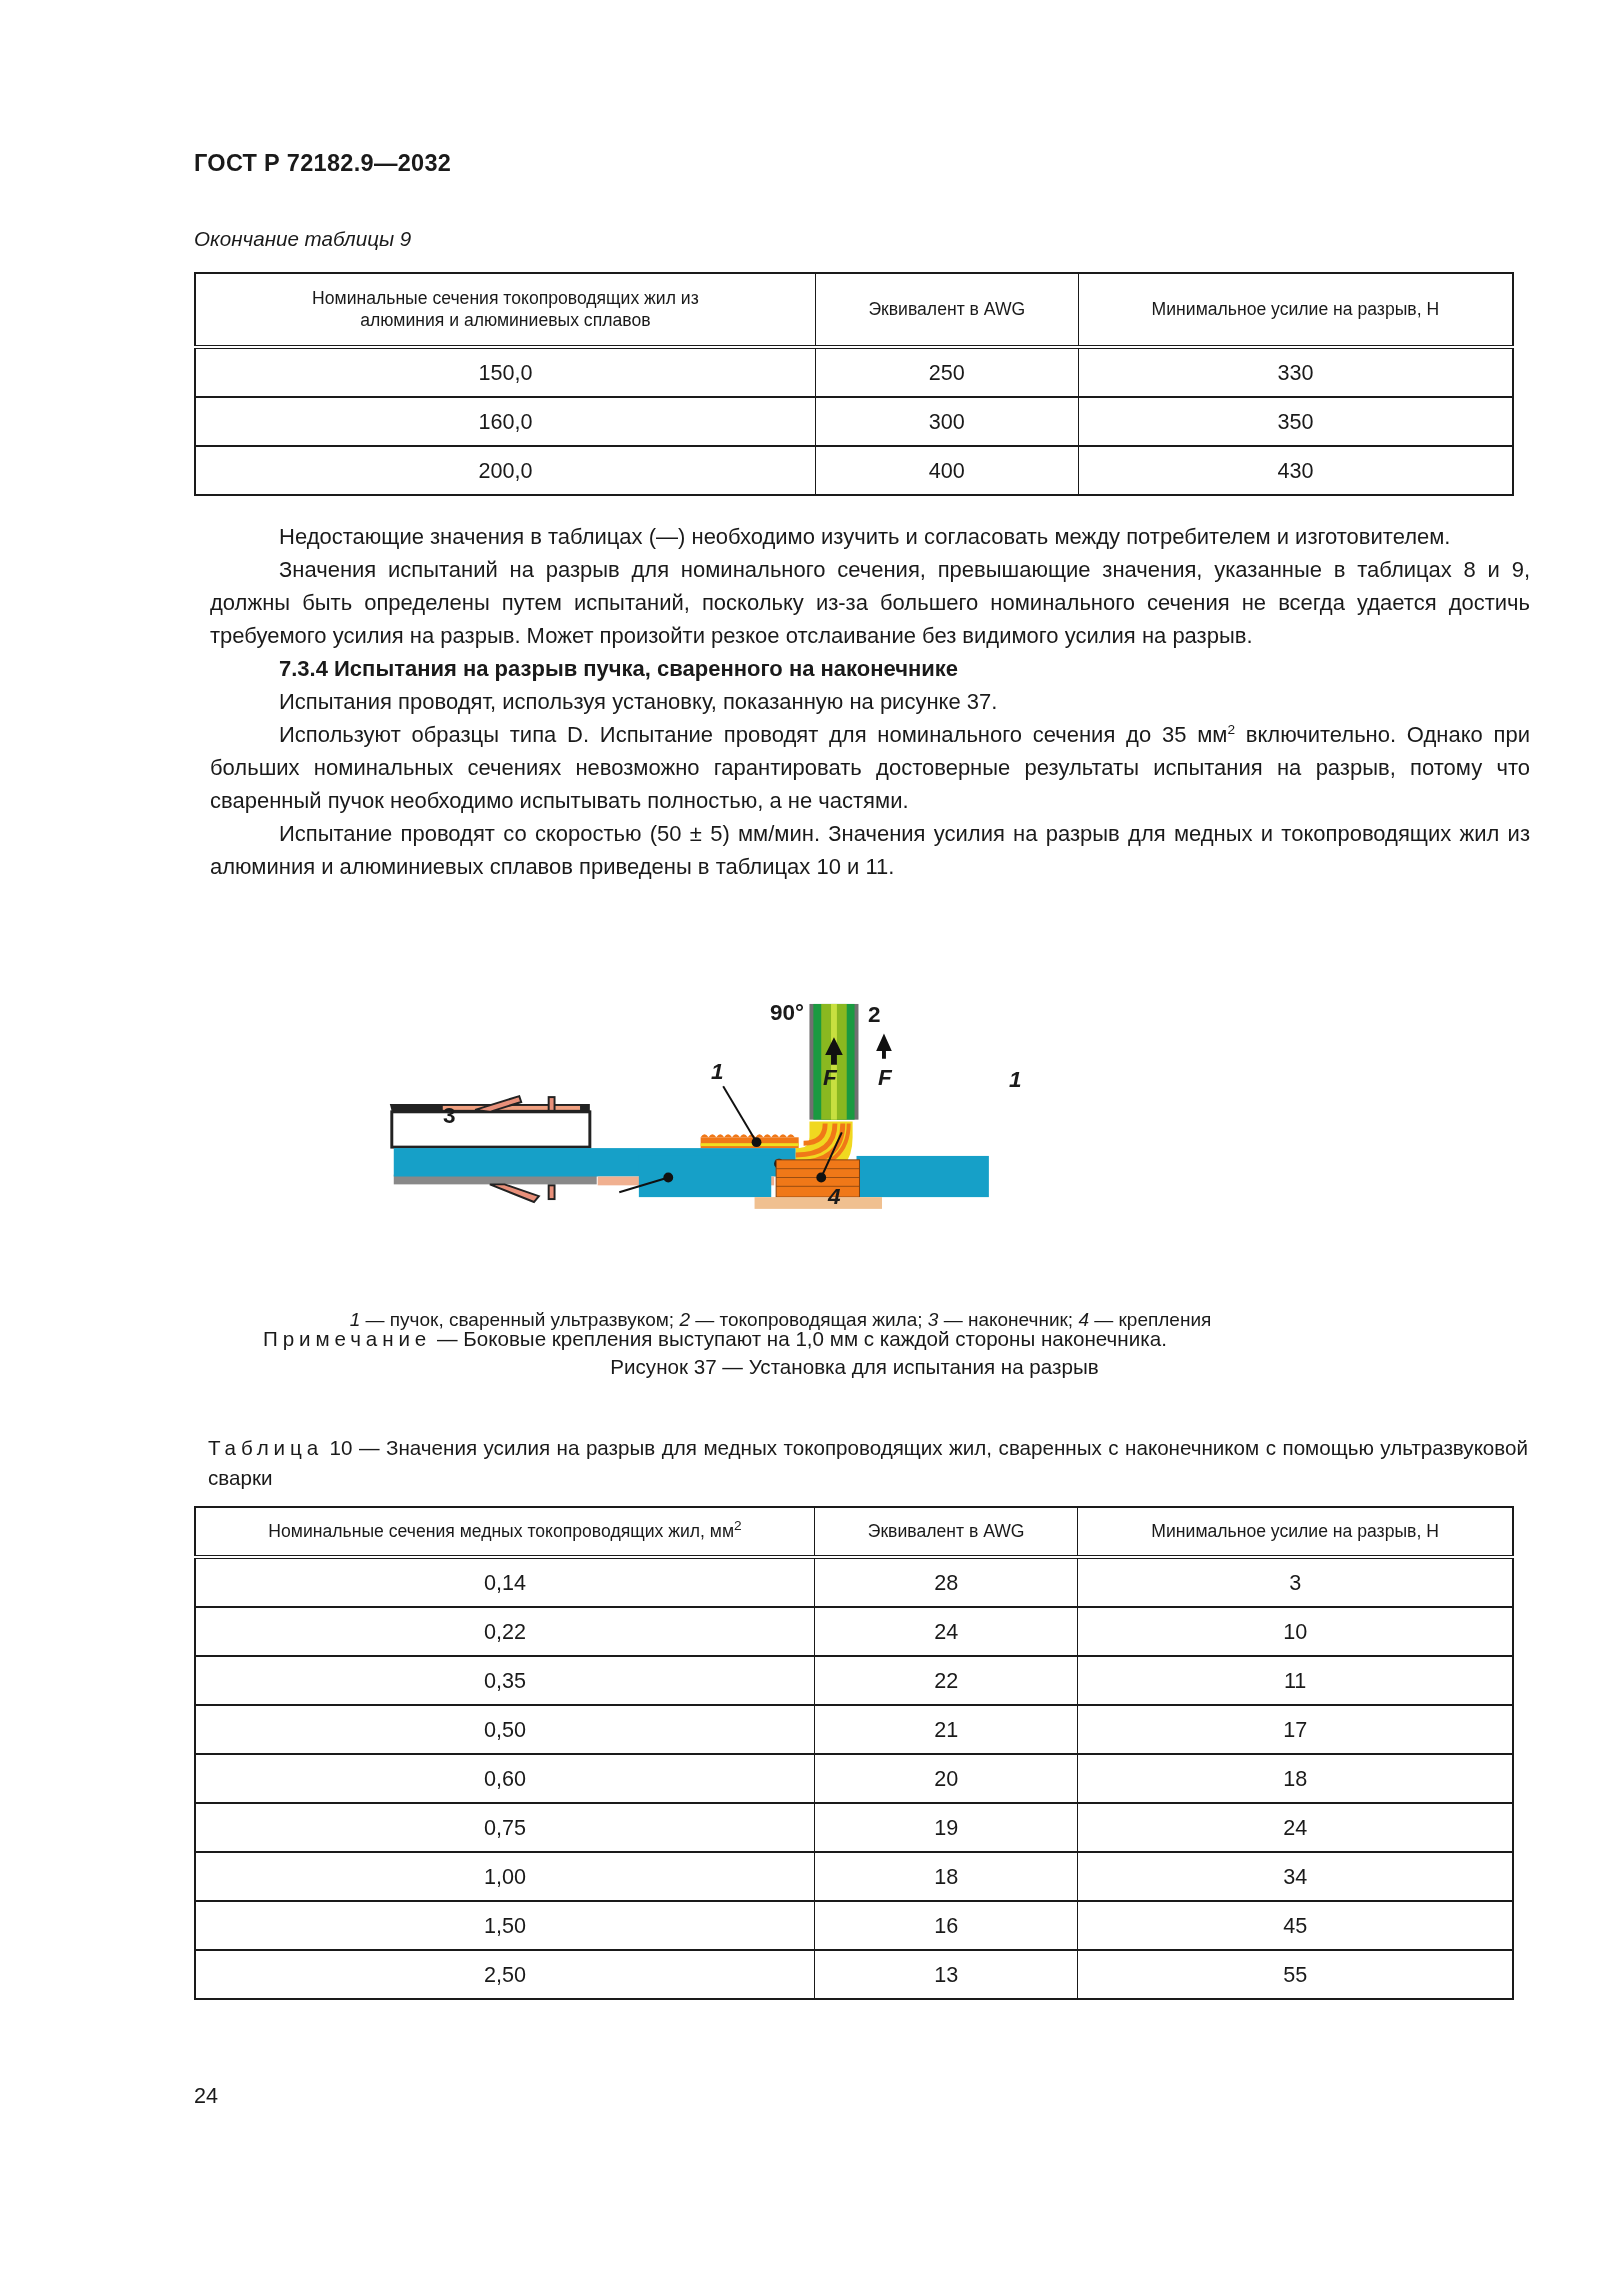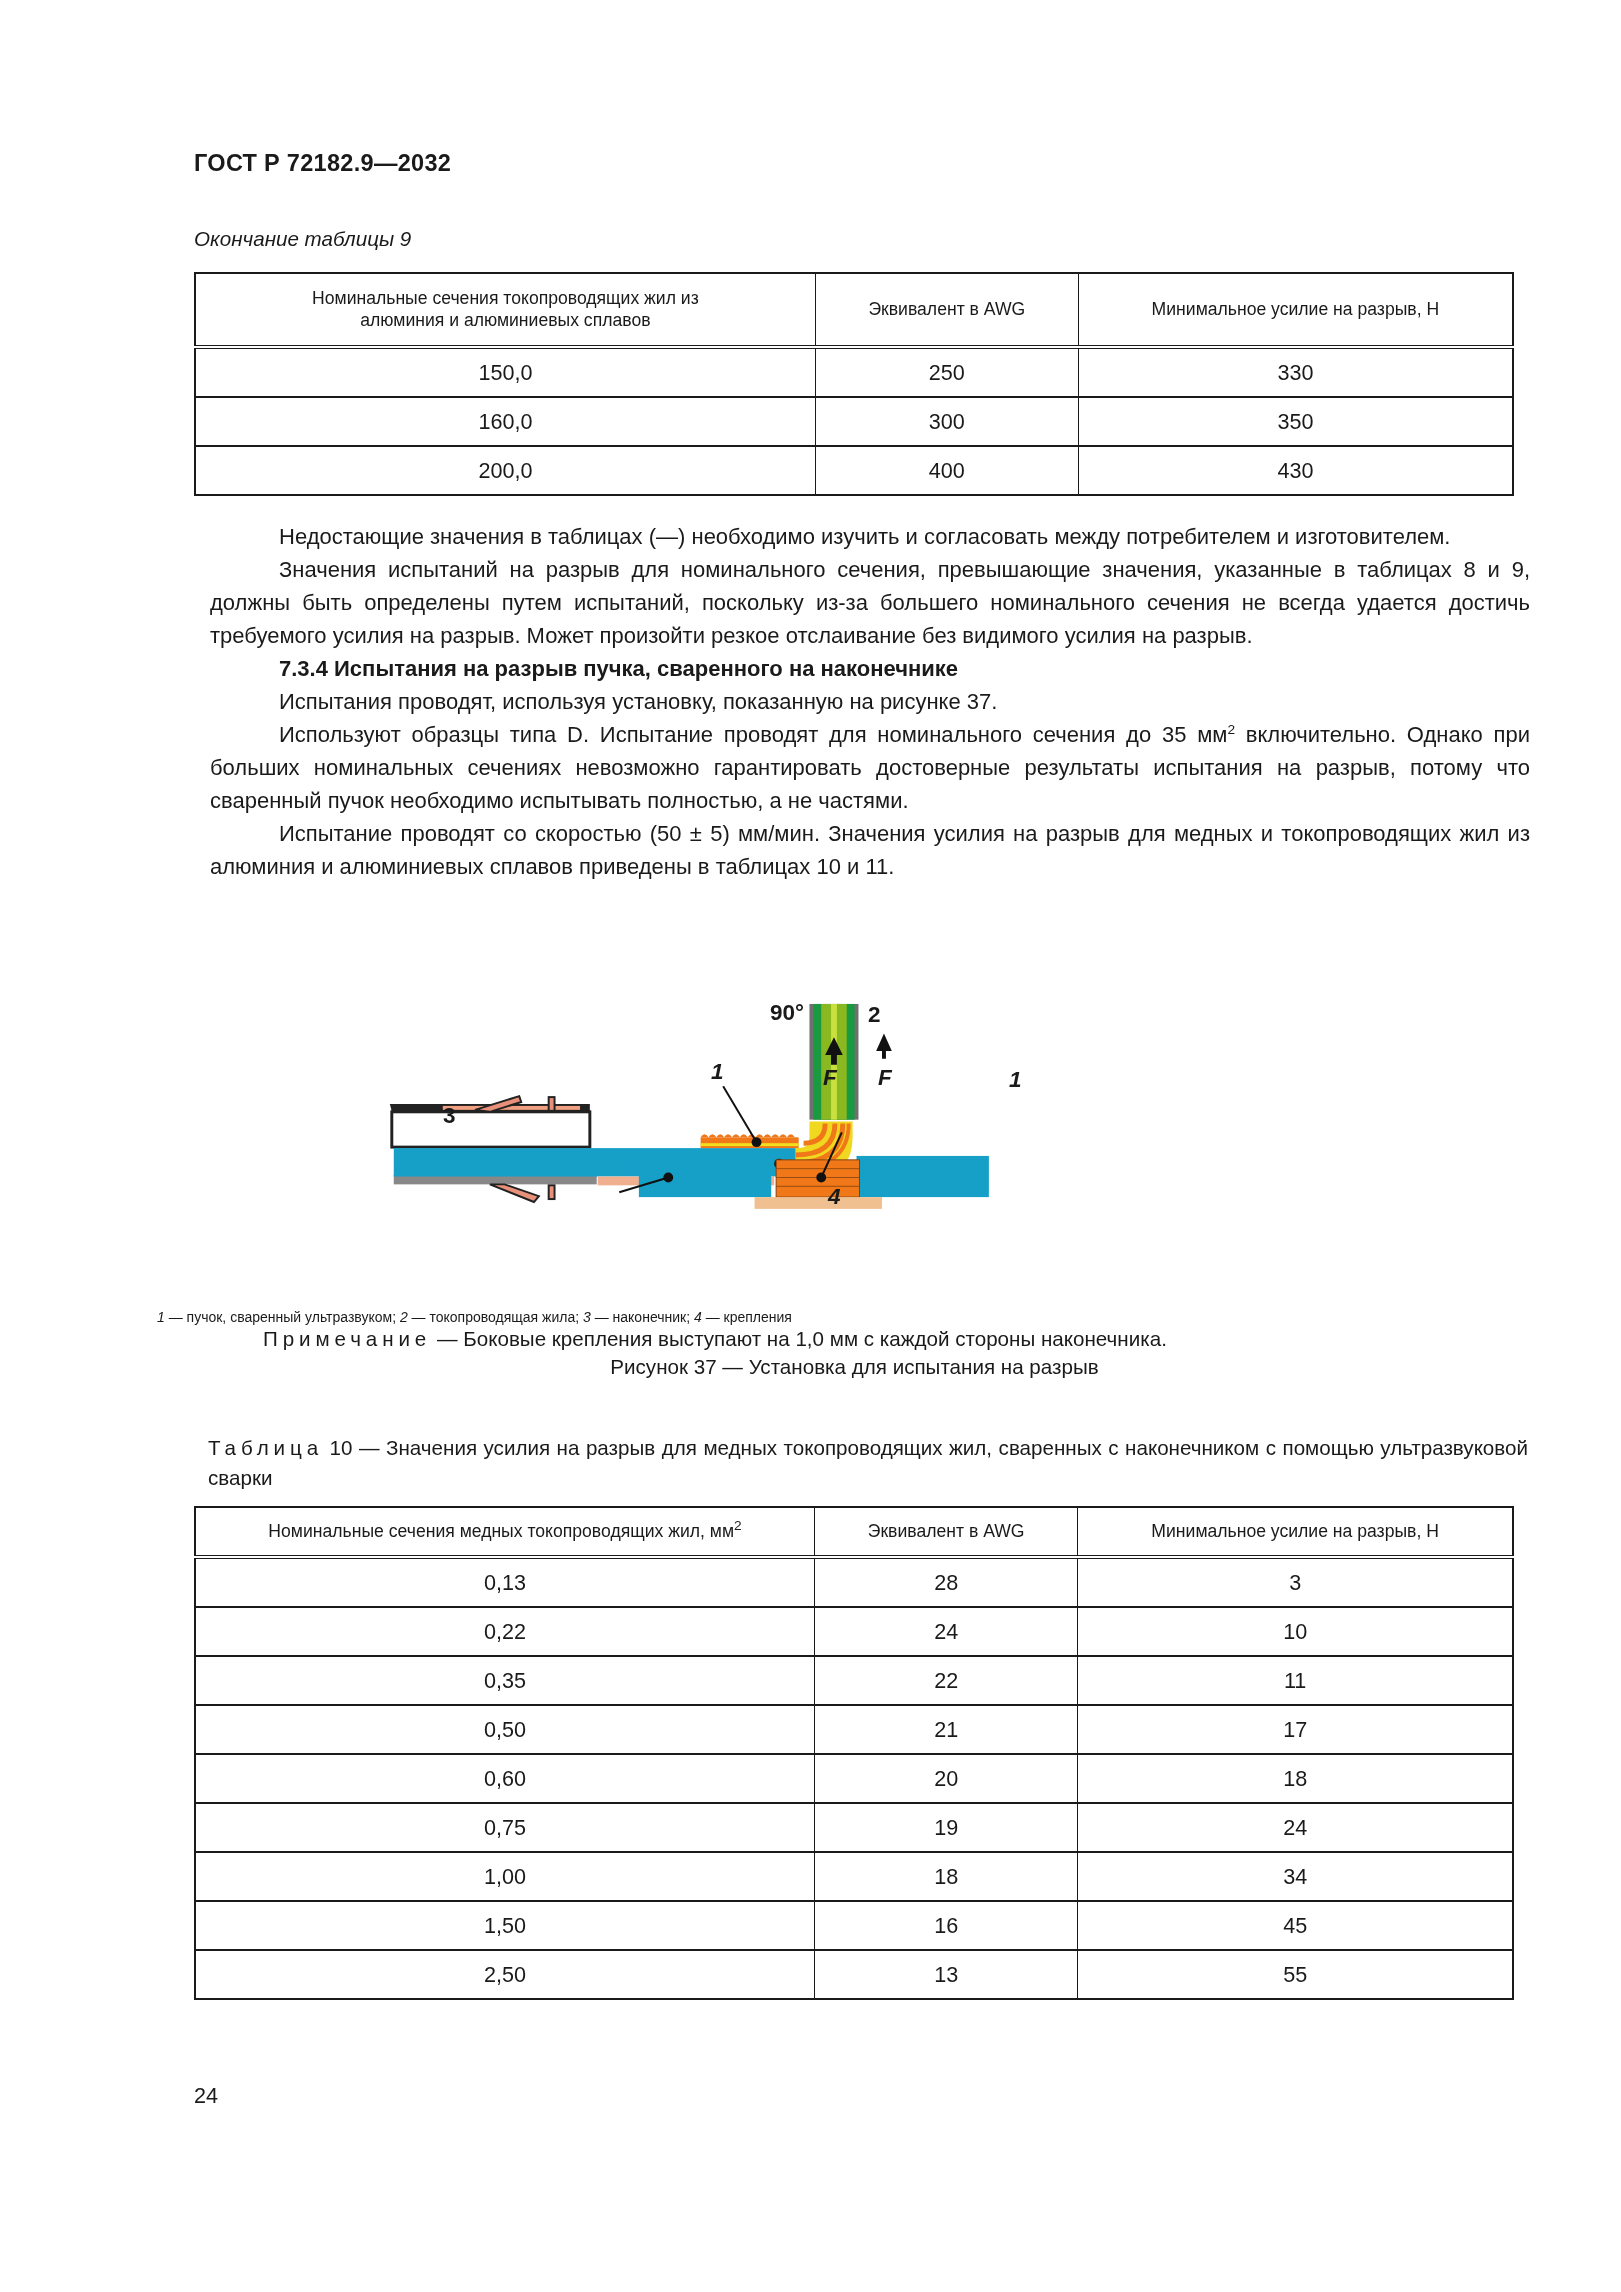--- a/index.html
+++ b/index.html
@@ -24,21 +24,21 @@
   .body-text p.heading { font-weight: bold; }
   #body { top: 520px; margin-left: 16px; }
   sup { font-size: 13.7px; line-height: 0; }
 
   .figure { position: absolute; left: 382px; top: 1000px; width: 951px; height: 255px; }
   .fig-label { position: absolute; font-size: 22.5px; font-weight: bold; }
   .fig-label.it { font-style: italic; }
 
   .note { position: absolute; left: 263px; top: 1327px; font-size: 20.6px; }
   .note .sp { letter-spacing: 4.9px; }
-  .legend { position: absolute; left: 0; width: 1404px; top: 1309px; text-align: left; font-size: 14px; padding-left: 157px; box-sizing: border-box; }
+  .legend { position: absolute; left: 0; width: 1404px; top: 1309px; text-align: center; font-size: 19px; padding-left: 157px; box-sizing: border-box; }
   .legend i { font-style: italic; }
   .fig-caption { position: absolute; left: 0; width: 1621px; top: 1355px; text-align: center; font-size: 20.6px; padding-left: 88px; box-sizing: border-box; }
 
   .table-title { position: absolute; left: 208px; top: 1433px; width: 1320px; font-size: 20.6px; line-height: 30px; text-align: justify; }
   .table-title .sp { letter-spacing: 4.9px; }
 
   #t10 { top: 1506px; }
   #t10 tr.head th { height: 47px; font-size: 17.6px; }
   #t10 tr.row td { height: 47px; font-size: 21.6px; }
 
@@ -169,21 +169,21 @@
 </div>
 
 <table class="gost" id="t10">
   <tbody>
       <tr class="head">
     <th class="c1"><span>Номинальные сечения медных токопроводящих жил, мм</span><sup>2</sup></th>
     <th class="c2">Эквивалент в AWG</th>
     <th class="c3">Минимальное усилие на разрыв, Н</th>
   </tr>
   <tr class="row">
-        <td>0,13</td>
+        <td>0,14</td>
         <td>28</td>
         <td>3</td>
       </tr>
   <tr class="row">
         <td>0,22</td>
         <td>24</td>
         <td>10</td>
       </tr>
   <tr class="row">
         <td>0,35</td>

